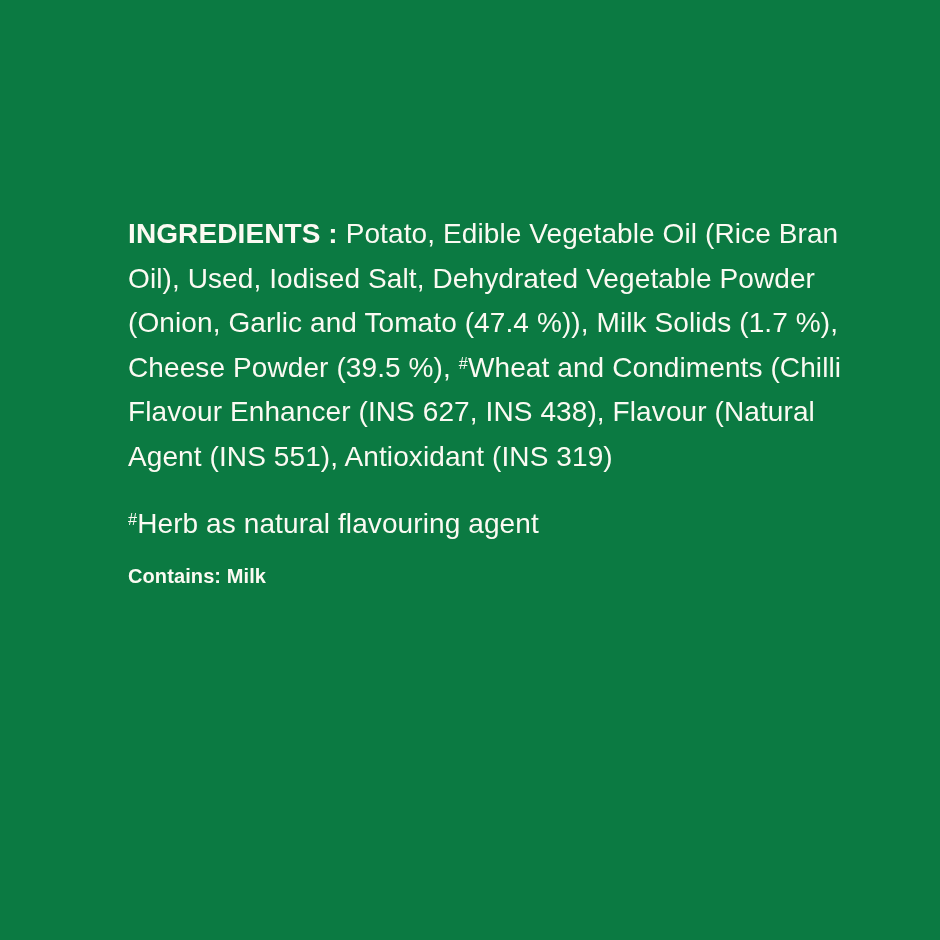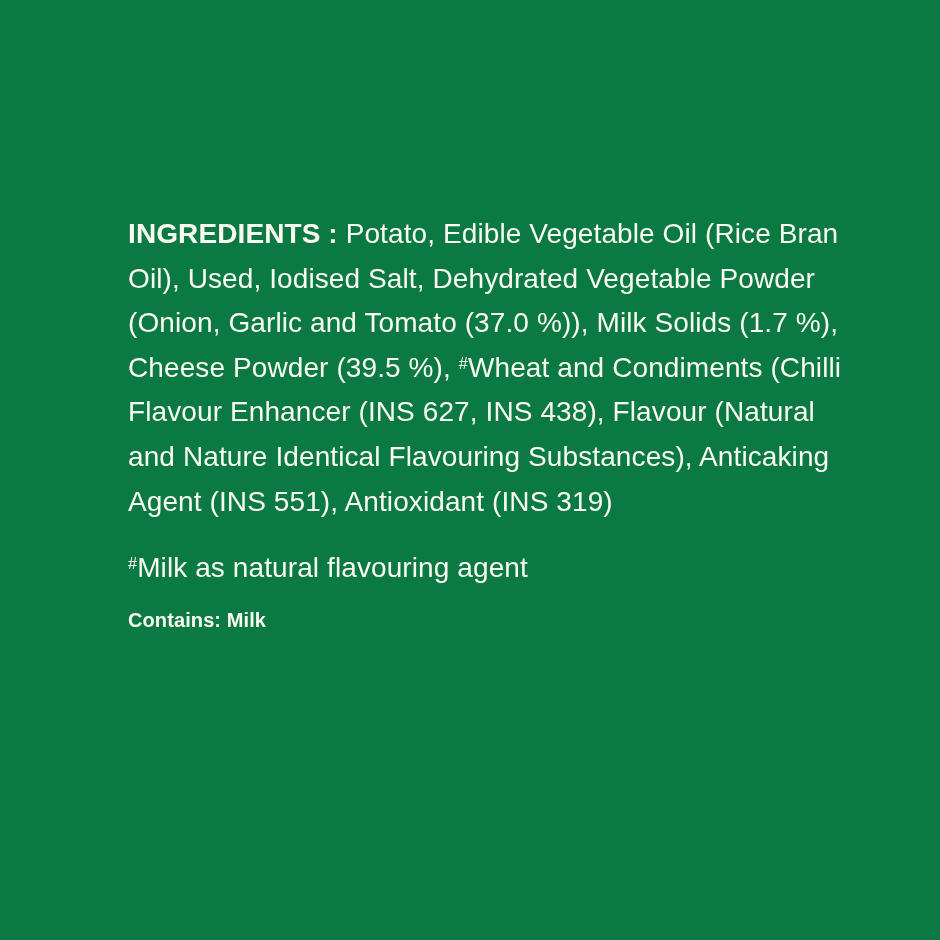--- a/index.html
+++ b/index.html
@@ -60,26 +60,25 @@
   }
 </style>
 </head>
 <body style="background: rgb(11, 122, 66);">
 
 <div class="label" style="color: rgb(251, 250, 242);">
 
   <p class="para">
     <span class="line"><span class="heading-bold">INGREDIENTS : </span><span>Potato, Edible Vegetable Oil (Rice Bran</span></span>
     <span class="line">Oil), Used, Iodised Salt, Dehydrated Vegetable Powder</span>
-    <span class="line">(Onion, Garlic and Tomato (37.0 %)), Milk Solids (1.7 %),</span>
+    <span class="line">(Onion, Garlic and Tomato (47.4 %)), Milk Solids (1.7 %),</span>
     <span class="line"><span>Cheese Powder (39.5 %), </span><sup class="hash">#</sup><span>Wheat and Condiments (Chilli</span></span>
     <span class="line">Flavour Enhancer (INS 627, INS 438), Flavour (Natural</span>
-    <span class="line">and Nature Identical Flavouring Substances), Anticaking</span>
     <span class="line">Agent (INS 551), Antioxidant (INS 319)</span>
   </p>
 
-  <p class="footnote"><sup class="hash">#</sup><span>Milk as natural flavouring agent</span></p>
+  <p class="footnote"><sup class="hash">#</sup><span>Herb as natural flavouring agent</span></p>
 
   <div class="allergen-block">
     <p class="allergen">Contains: Milk</p>
   </div>
 
 </div>
 
 </body></html>

